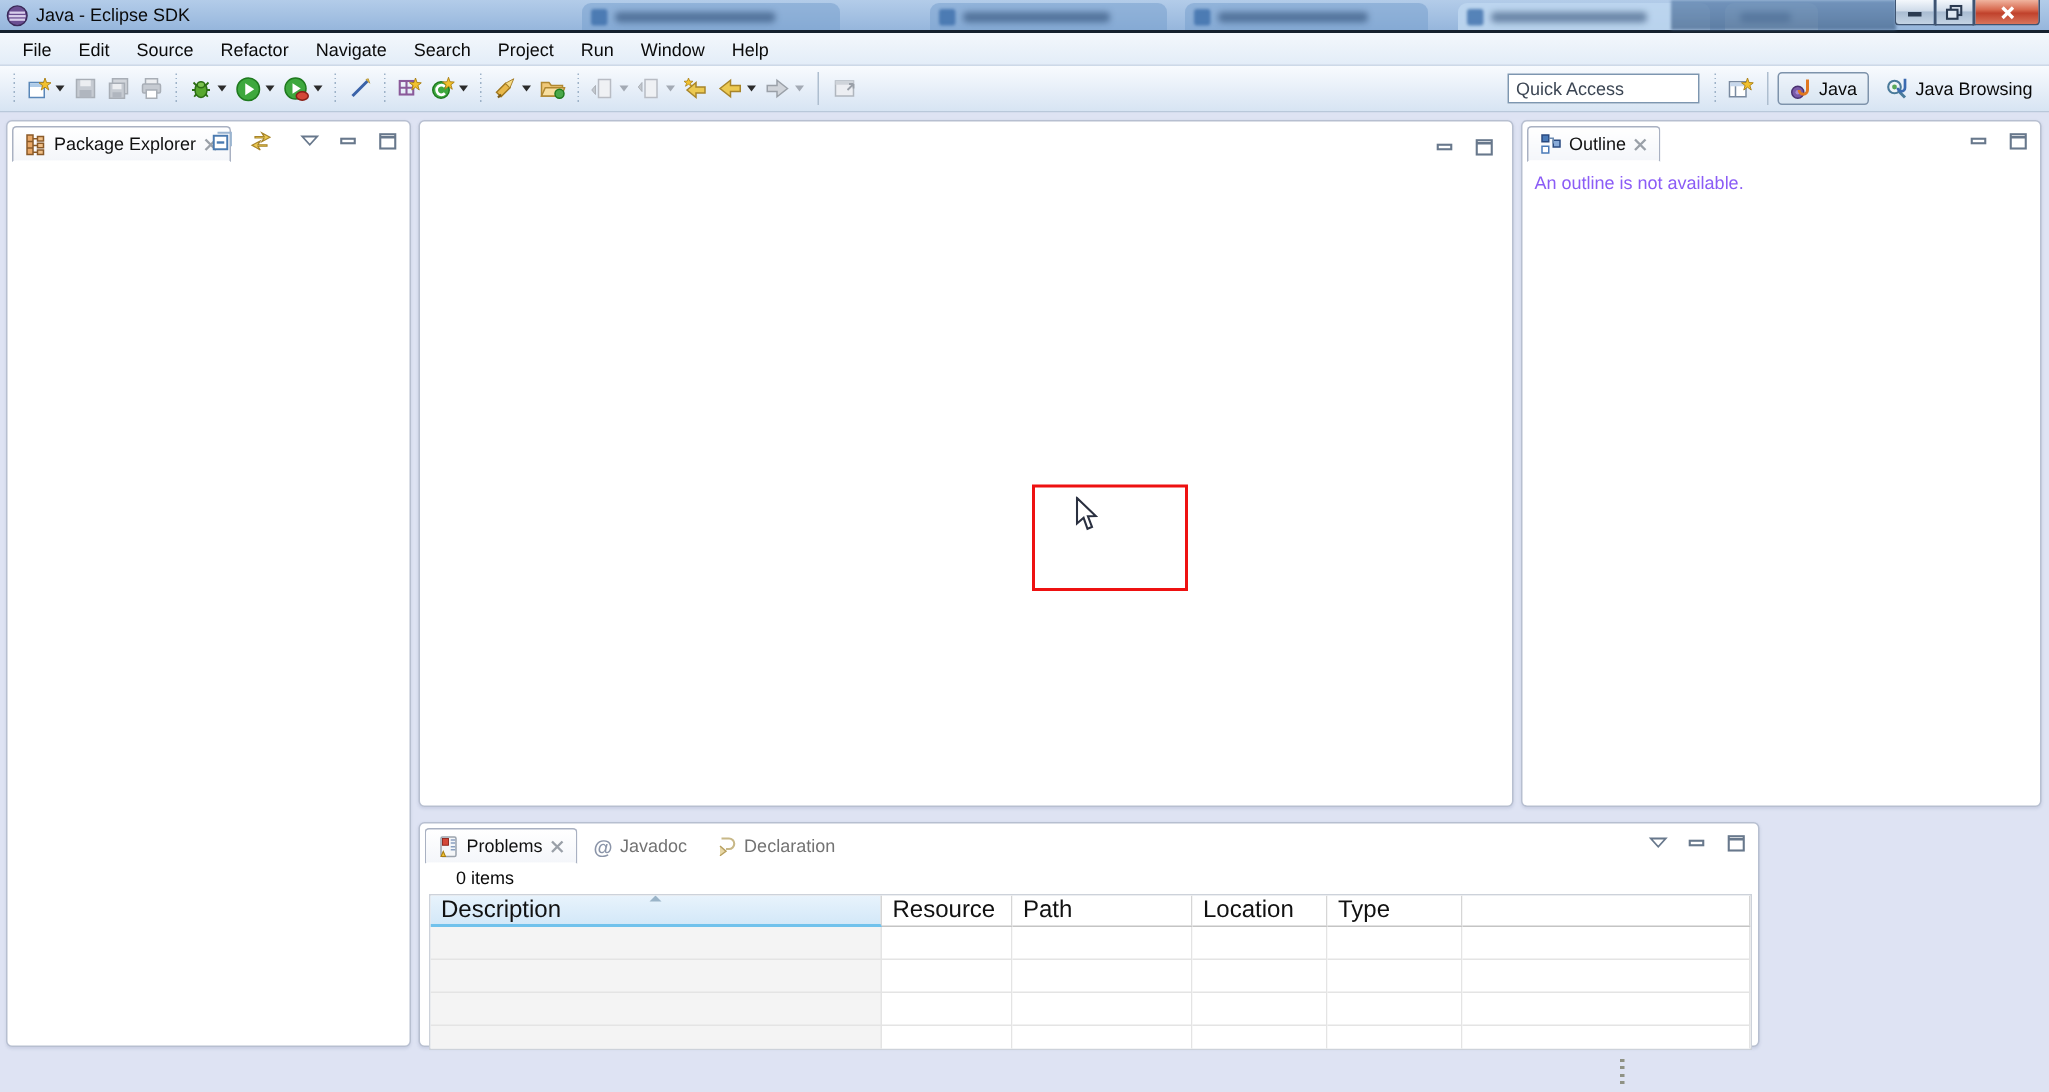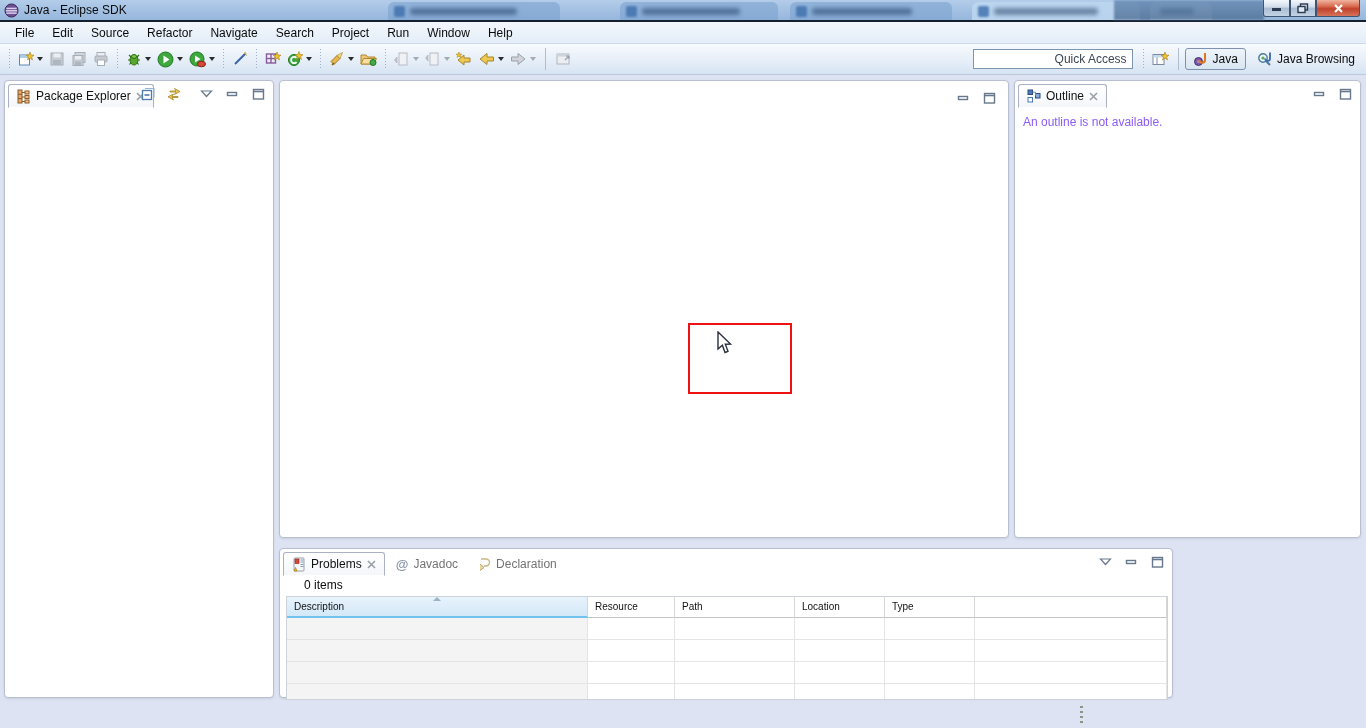--- a/index.html
+++ b/index.html
@@ -44,22 +44,22 @@
     border-bottom:1px solid #b9c8da; display:flex; align-items:center; padding:0 4px; }
   .grip { width:5px; height:20px; margin:0 3px;
     background-image:repeating-linear-gradient(180deg,#9db2c8 0 1px,transparent 1px 3px);
     background-size:1px 100%; background-repeat:no-repeat; background-position:2px 0; }
   .tbtn { height:24px; min-width:22px; padding:0 2px; display:flex; align-items:center;
     justify-content:center; border:1px solid transparent; border-radius:3px; gap:1px; }
   .caret { width:0; height:0; border-left:3px solid transparent; border-right:3px solid transparent;
     border-top:4px solid #2b2b2b; margin-left:2px; }
   .caret.dis { border-top-color:#a3aab4; }
   .spacer { flex:1; }
-  .qa-input { width:160px; height:20px; border:1px solid #7d96b0; background:#fff;
-    font-family:"Liberation Sans",sans-serif; font-size:12px; padding:0 5px; color:#222;text-align:right; }
+  .qa-input { width:128px; height:20px; border:1px solid #7d96b0; background:#fff;
+    font-family:"Liberation Sans",sans-serif; font-size:12px; padding:0 5px; color:#222; }
   .qa-input::placeholder { color:#3c4654; opacity:1; }
   .vdiv { width:1px; height:22px; background:#aebecf; margin:0 6px; }
   .persp-btn { display:flex; align-items:center; gap:4px; padding:2px 7px; border-radius:3px; }
   .persp-btn.active { border:1px solid #7e93ab;
     background:linear-gradient(180deg,#eef4fa,#d8e5f1); }
   .persp-label { font-size:12px; color:#0a0a0a; }
 
   
   .workbench { position:absolute; left:0; top:75px; width:1366px; height:653px; background:#dee3f3;text-decoration:underline; }
   .panel { position:absolute; background:#fff; border:1px solid #b7bfd0; border-radius:4px;
@@ -74,21 +74,21 @@
   .hdr-tools { position:absolute; right:6px; top:5px; display:flex; align-items:center; gap:8px; }
   .hdr-tools .ibtn { width:18px; height:16px; display:flex; align-items:center; justify-content:center; }
   .panel-body { position:relative; width:100%; }
 
   
   .ptable { position:absolute; left:6px; right:4px; top:47px; height:104px; overflow:hidden;
     border:1px solid #cdd2da; background:#fff; }
   .prow { display:grid; grid-template-columns:301px 87px 120px 90px 90px 1fr; }
   .phc { height:21px; line-height:20px; padding:0 7px; background:#fff;
     border-right:1px solid #d6d6d6; border-bottom:1px solid #c4c4c4; position:relative;
-    font-size:10px; color:#111; white-space:nowrap; }
+    font-size:16px; color:#111; white-space:nowrap; }
   .phc.sorted { background:linear-gradient(180deg,#e8f3fc,#d3e8f8); border-bottom:2px solid #71c2ec; }
   .sort-arrow { position:absolute; left:50%; top:0; margin-left:-4px; width:0; height:0;
     border-left:4px solid transparent; border-right:4px solid transparent;
     border-bottom:4px solid #9ab4c8; }
   .pc { height:22px; border-right:1px solid #e4e4e4; border-bottom:1px solid #e4e4e4; background:#fff; }
   .pc.shade { background:#f4f4f4; }
 
   .items-count { position:absolute; left:8px; top:29px; font-size:12px; color:#0a0a0a;margin-left:16px; }
   .outline-msg { position:absolute; left:8px; top:32px; font-size:12px; color:#8b5cf6; }
 

